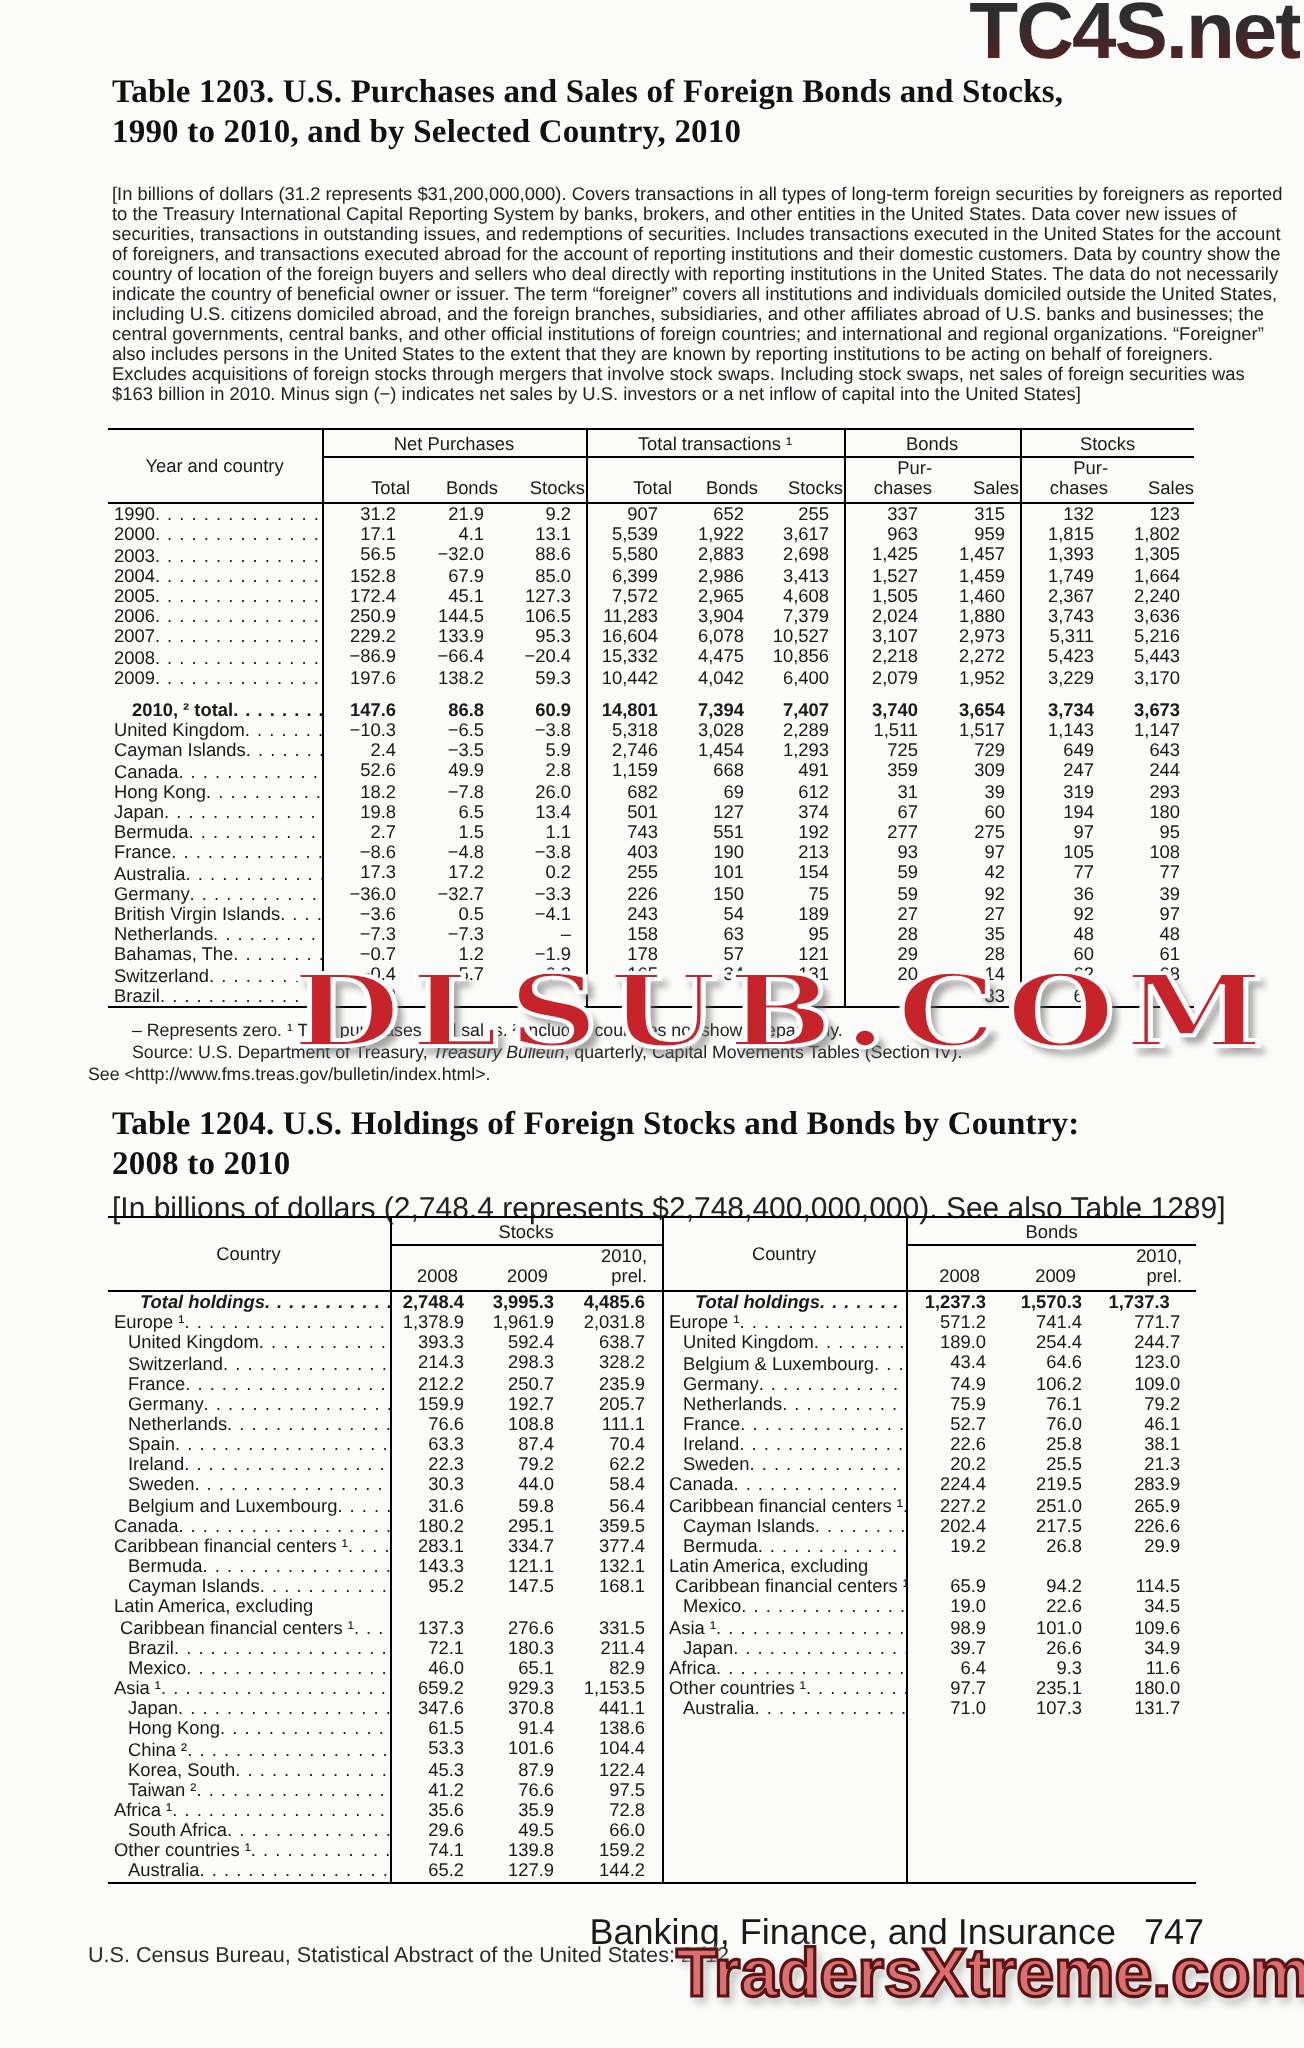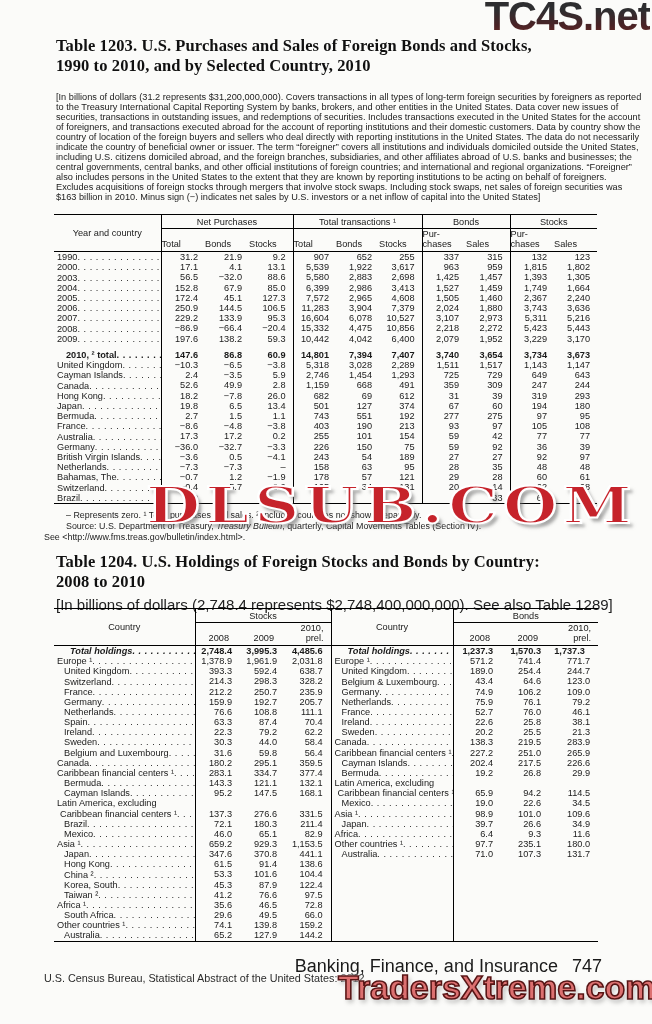--- a/index.html
+++ b/index.html
@@ -18,21 +18,21 @@
   #note1204{left:56px;top:596px;width:560px;font-size:15px;color:#222;}
 
   
   table{border-collapse:collapse;table-layout:fixed;}
   .tbl{position:absolute;left:54px;border-top:1.4px solid #000;border-bottom:1px solid #000;}
   #tbl1203{top:214px;width:543px;}
   #tbl1204{top:608px;width:544px;}
   th,td{padding:0;font-size:9.2px;font-weight:normal;color:#1a1a1a;}
   .grp{border-bottom:.8px solid #000;text-align:center;padding:2px 0 1px 0;}
   .ycell,.ccell{text-align:center;vertical-align:middle;}
-  .hrow2 th{white-space:pre-line;vertical-align:bottom;text-align:left;padding-bottom:2px;}
+  .hrow2 th{white-space:pre-line;vertical-align:bottom;text-align:right;padding-bottom:2px;}
   .hrow2{border-bottom:1.3px solid #000;}
   .hrow2 th.yr{text-align:right;padding-right:11px;}
   .hrow2 th.yr2{text-align:right;padding-right:7px;}
   .bl{border-left:.8px solid #000;}
   td.num{text-align:right;padding-right:7px;line-height:10.2px;}
   #tbl1204 td.num{line-height:10.15px;padding-right:8px;}
   tr.gap td{padding-top:6px;}
   tr.bold td{font-weight:bold;}
   .lab{display:flex;align-items:baseline;overflow:hidden;white-space:nowrap;padding-left:3px;}
   .lab .dots{flex:1;min-width:0;overflow:hidden;}
@@ -783,21 +783,21 @@
           </td>
           <td class="num bl">30.3</td>
           <td class="num">44.0</td>
           <td class="num">58.4</td>
           <td class="lblcell bl lvl-r">
             <div class="lab">
               <span>Canada</span>
               <span class="dots"></span>
             </div>
           </td>
-          <td class="num bl">138.3</td>
+          <td class="num bl">224.4</td>
           <td class="num">219.5</td>
           <td class="num">283.9</td>
         </tr>
         <tr>
           <td class="lblcell lvl-s">
             <div class="lab">
               <span>Belgium and Luxembourg</span>
               <span class="dots"></span>
             </div>
           </td>
@@ -1073,21 +1073,21 @@
           <td class="num"></td>
         </tr>
         <tr>
           <td class="lblcell lvl-r">
             <div class="lab">
               <span>Africa ¹</span>
               <span class="dots"></span>
             </div>
           </td>
           <td class="num bl">35.6</td>
-          <td class="num">46.5</td>
+          <td class="num">35.9</td>
           <td class="num">72.8</td>
           <td class="bl"></td>
           <td class="num bl"></td>
           <td class="num"></td>
           <td class="num"></td>
         </tr>
         <tr>
           <td class="lblcell lvl-s">
             <div class="lab">
               <span>South Africa</span>

